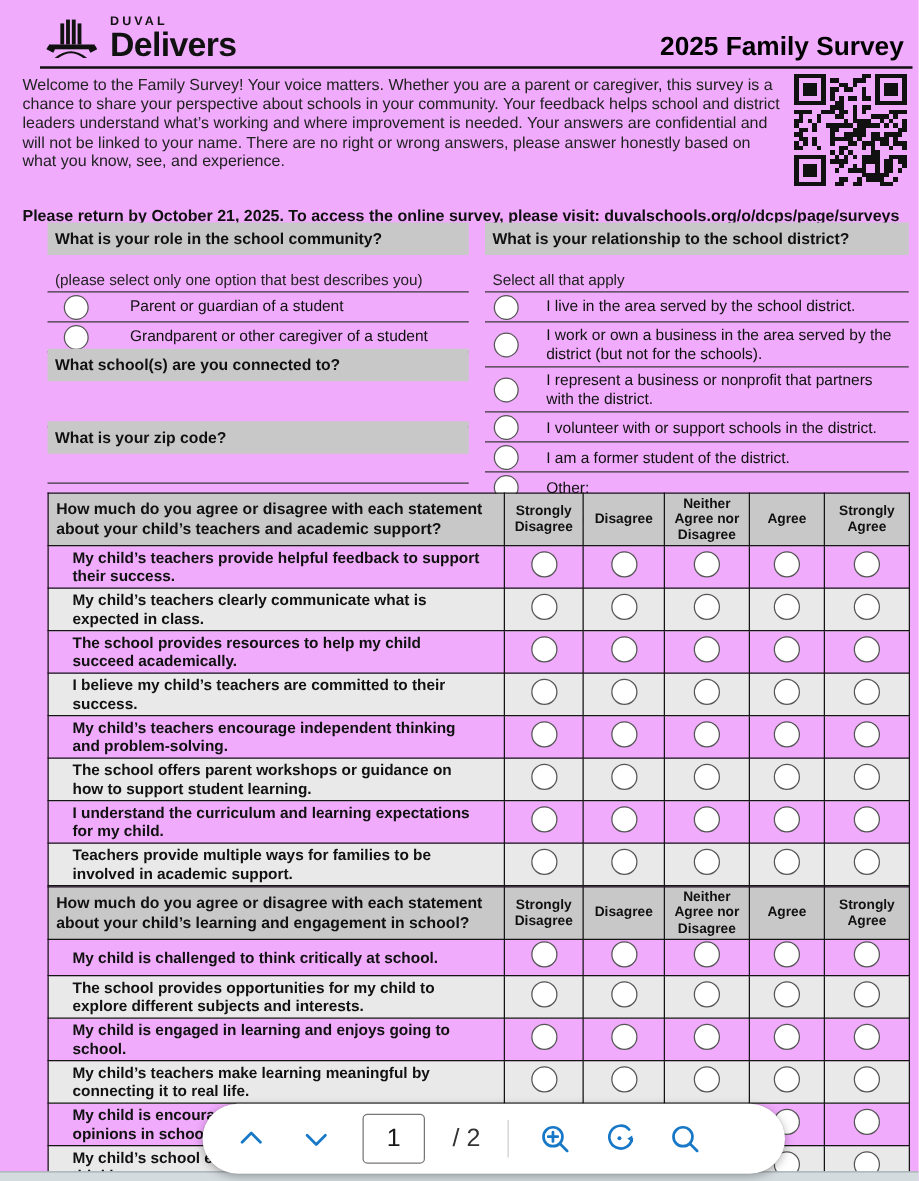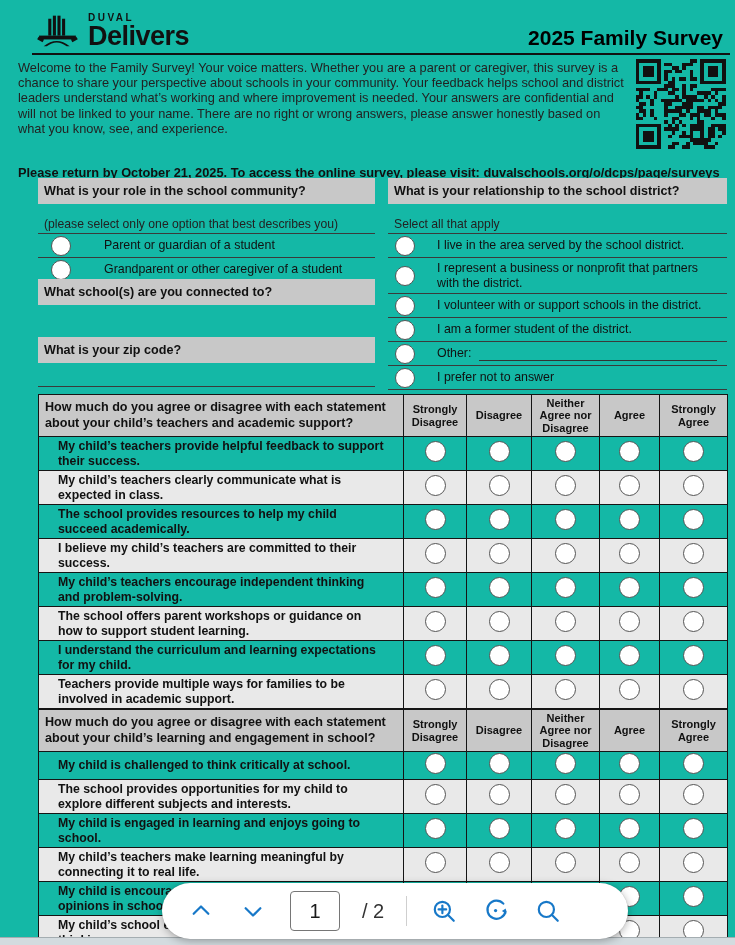--- a/index.html
+++ b/index.html
@@ -1,16 +1,16 @@
 <!DOCTYPE html>
 <html><head>
 <meta charset="utf-8">
 <style>
   html,body{margin:0;padding:0;background:#fff;}
-  .page{position:relative;width:735px;height:945px;background:#14b8a6;overflow:hidden;
+  .page{position:relative;width:735px;height:945px;background:#f0abfc;overflow:hidden;
         font-family:"Liberation Sans",sans-serif;color:#1a1a1a;}
 
   
   .hdr-logo{position:absolute;left:36px;top:12px;display:flex;align-items:flex-end;gap:6px;}
   .hdr-logo svg{display:block;}
   .logo-text{line-height:1;}
   .logo-duval{font-size:10px;font-weight:bold;letter-spacing:2.5px;color:#111;}
   .logo-delivers{font-size:27px;font-weight:bold;color:#111;letter-spacing:-0.5px;}
   .hdr-title{position:absolute;right:12px;top:26px;font-size:21px;font-weight:bold;color:#000;}
   .hdr-rule{position:absolute;left:32px;right:5px;top:53px;height:2px;background:#111;}
@@ -430,20 +430,24 @@
   <div class="q-box rel" style="left:388px;top:178px;width:339px;">
     <div class="bar">What is your relationship to the school district?</div>
     <div class="subtitle">Select all that apply</div>
     <div id="rel-options">
         <div class="opt-row">
           <span class="radio"></span>
           <span class="opt-text">I live in the area served by the school district.</span>
         </div>
         <div class="opt-row">
           <span class="radio"></span>
+          <span class="opt-text">I work or own a business in the area served by the district (but not for the schools).</span>
+        </div>
+        <div class="opt-row">
+          <span class="radio"></span>
           <span class="opt-text">I represent a business or nonprofit that partners with the district.</span>
         </div>
         <div class="opt-row">
           <span class="radio"></span>
           <span class="opt-text">I volunteer with or support schools in the district.</span>
         </div>
         <div class="opt-row">
           <span class="radio"></span>
           <span class="opt-text">I am a former student of the district.</span>
         </div>

